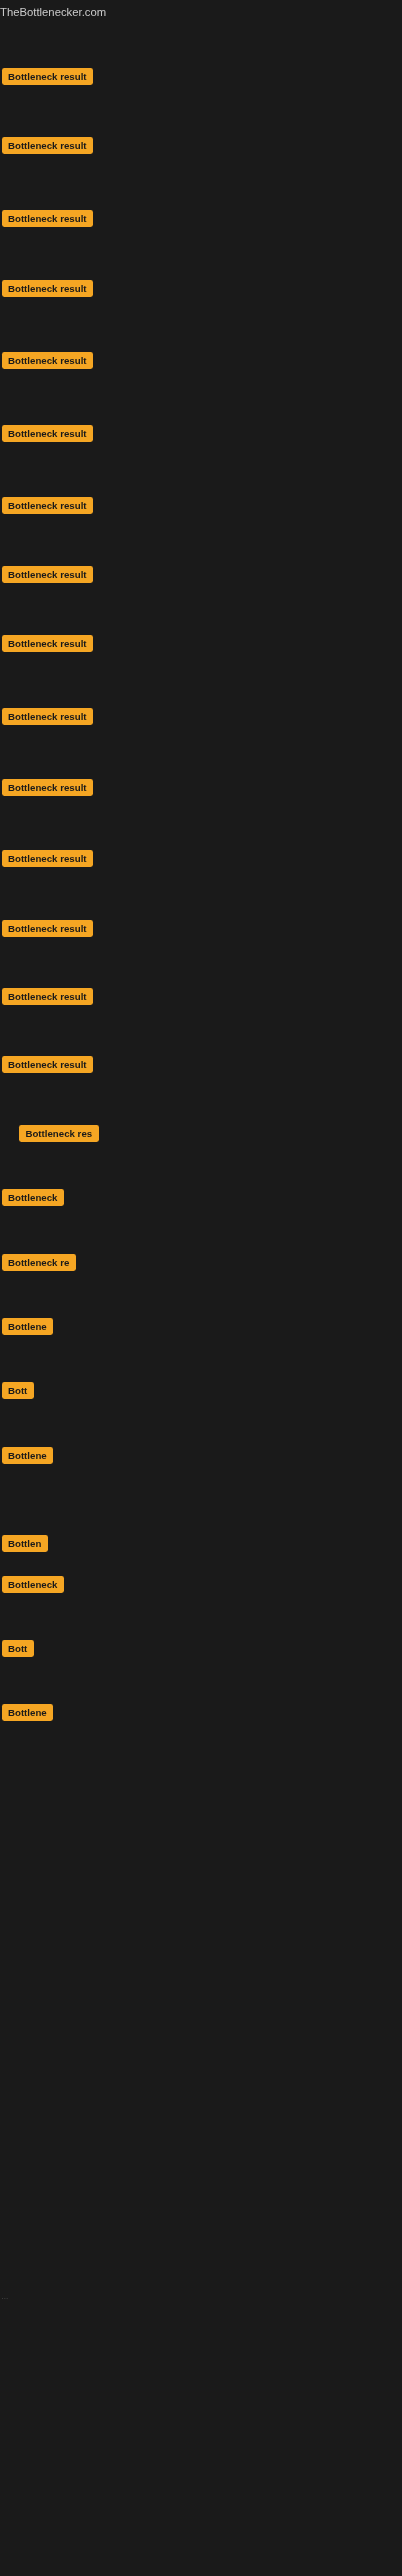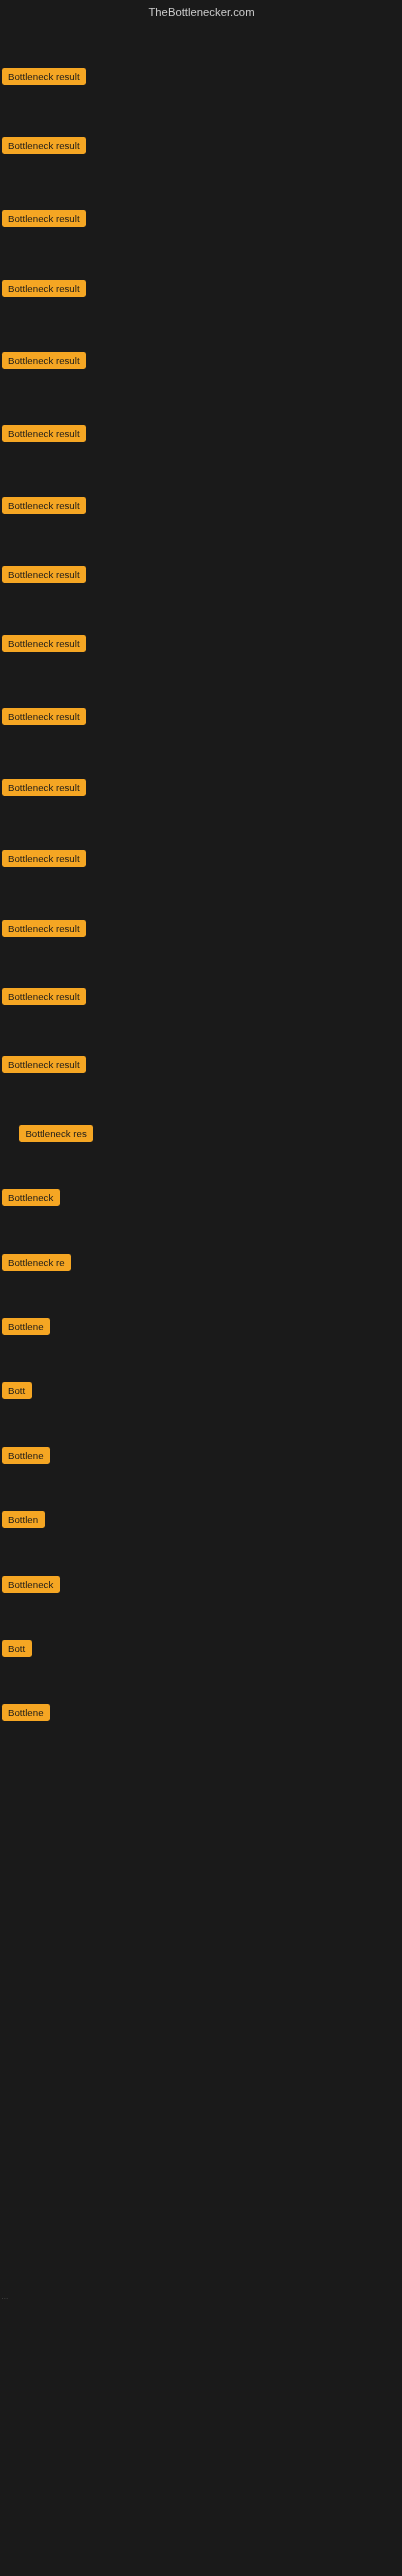--- a/index.html
+++ b/index.html
@@ -4,31 +4,30 @@
   <style>
     * { margin: 0; padding: 0; box-sizing: border-box; }
     body {
       background: #1a1a1a;
       width: 403px;
       min-height: 2576px;
       font-family: Arial, sans-serif;
       position: relative;
     }
     .site-title {
-      text-align: center;
       color: #ccc;
       font-size: 11.3px;
       padding: 6.4px 0 3.2px 0;
     }
     .bottleneck-item {
       display: inline-block;
       background: #f5a623;
       color: #1a1a1a;
       font-size: 9.7px;
-      font-weight: normal;
+      font-weight: bold;
       padding: 3.2px 6.4px;
       border-radius: 2.4px;
       white-space: nowrap;
       overflow: hidden;
       text-overflow: ellipsis;
     }
   </style>
 </head>
 <body>
 
@@ -50,20 +49,20 @@
       <div style="position: absolute; top: 828px; left: 1.6px;"><span class="bottleneck-item" style="max-width: 105px;">Bottleneck result</span></div>
       <div style="position: absolute; top: 898px; left: 1.6px;"><span class="bottleneck-item" style="max-width: 105px;">Bottleneck result</span></div>
       <div style="position: absolute; top: 966px; left: 1.6px;"><span class="bottleneck-item" style="max-width: 105px;">Bottleneck result</span></div>
       <div style="position: absolute; top: 1034px; left: 1.6px;"><span class="bottleneck-item" style="max-width: 105px;">Bottleneck result</span></div>
       <div style="position: absolute; top: 1103px; left: 19px;"><span class="bottleneck-item" style="max-width: 93px;">Bottleneck res</span></div>
       <div style="position: absolute; top: 1167px; left: 1.6px;"><span class="bottleneck-item" style="max-width: 64px;">Bottleneck</span></div>
       <div style="position: absolute; top: 1232px; left: 1.6px;"><span class="bottleneck-item" style="max-width: 81px;">Bottleneck re</span></div>
       <div style="position: absolute; top: 1296px; left: 1.6px;"><span class="bottleneck-item" style="max-width: 55px;">Bottlene</span></div>
       <div style="position: absolute; top: 1360px; left: 1.6px;"><span class="bottleneck-item" style="max-width: 34px;">Bott</span></div>
       <div style="position: absolute; top: 1425px; left: 1.6px;"><span class="bottleneck-item" style="max-width: 55px;">Bottlene</span></div>
-      <div style="position: absolute; top: 1489px; left: 1.6px;"><span class="bottleneck-item" style="max-width: 48px;">Bottlen</span></div>
+      <div style="position: absolute; top: 1489px; left: 1.6px;"><span class="bottleneck-item" style="max-width: 48px; margin-top: 24px;">Bottlen</span></div>
       <div style="position: absolute; top: 1554px; left: 1.6px;"><span class="bottleneck-item" style="max-width: 64px;">Bottleneck</span></div>
       <div style="position: absolute; top: 1618px; left: 1.6px;"><span class="bottleneck-item" style="max-width: 34px;">Bott</span></div>
       <div style="position: absolute; top: 1682px; left: 1.6px;"><span class="bottleneck-item" style="max-width: 55px;">Bottlene</span></div>
       <div style="position: absolute; top: 2270px; left: 1.6px; color: rgb(85, 85, 85); font-size: 8px;">...</div>
     </div>
 </div>
 
 
 </body></html>

